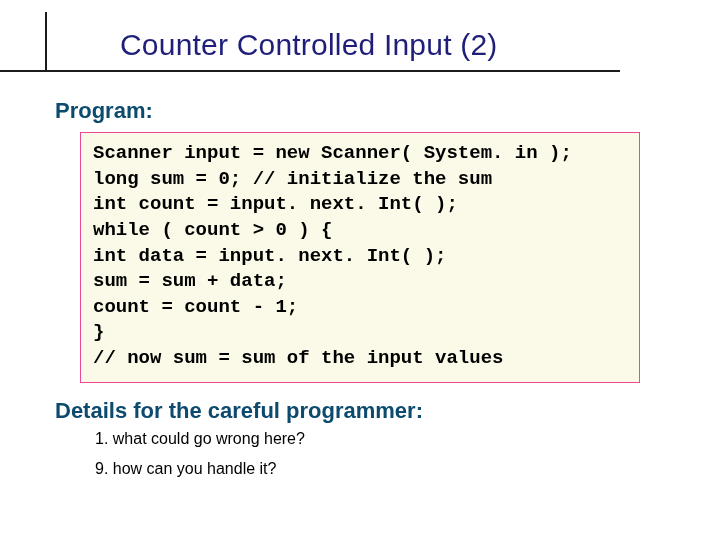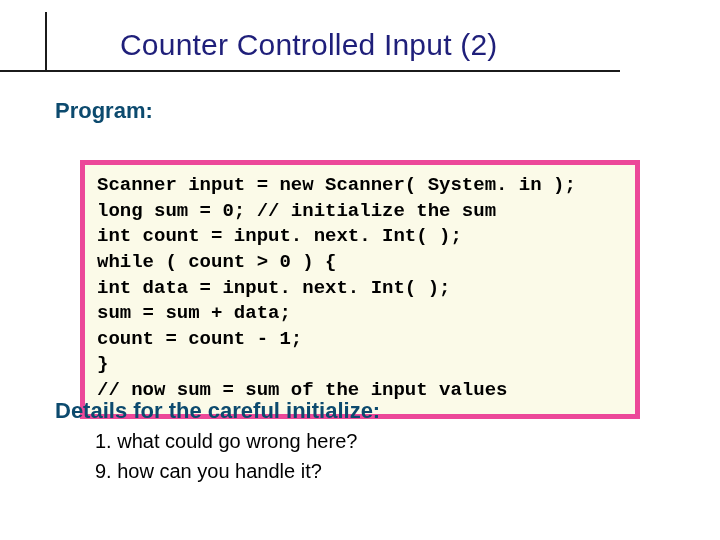--- a/index.html
+++ b/index.html
@@ -51,40 +51,39 @@
     position: absolute;
     top: 98px;
     left: 55px;
   }
   .codebox {
     position: absolute;
     top: 132px;
     left: 80px;
     width: 560px;
     background: #fbfae8;
-    border: 5px solid #ec4899;
+    border: 1px solid #ec4899;
     box-sizing: border-box;
     padding: 8px 12px 10px 12px;
     font-family: "Courier New", Courier, monospace;
     font-weight: bold;
     font-size: 19px;
     line-height: 1.35;
     color: #000;
     white-space: pre;
-    margin-top: 28px;
   }
   .details-label {
     position: absolute;
     top: 398px;
     left: 55px;
   }
   .detail-item {
     position: absolute;
     left: 95px;
-    font-size: 20px;
+    font-size: 16px;
     color: #000;
   }
   .detail-1 { top: 430px; }
   .detail-2 { top: 460px; }
 </style>
 </head>
 <body>
 
 <div class="slide">
 
@@ -99,18 +98,18 @@
   <div class="codebox">Scanner input = new Scanner( System. in );
 long sum = 0; // initialize the sum
 int count = input. next. Int( );
 while ( count &gt; 0 ) {
 int data = input. next. Int( );
 sum = sum + data;
 count = count - 1;
 }
 // now sum = sum of the input values</div>
 
-  <div class="section-label details-label">Details for the careful initialize:</div>
+  <div class="section-label details-label">Details for the careful programmer:</div>
 
   <div class="detail-item detail-1">1. what could go wrong here?</div>
   <div class="detail-item detail-2">9. how can you handle it?</div>
 
 </div>
 
 </body></html>

